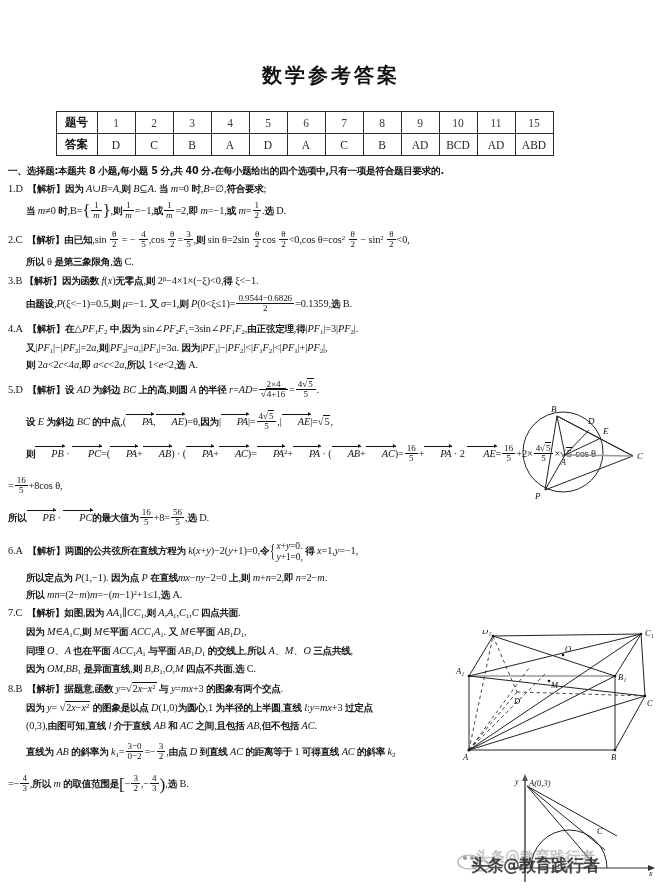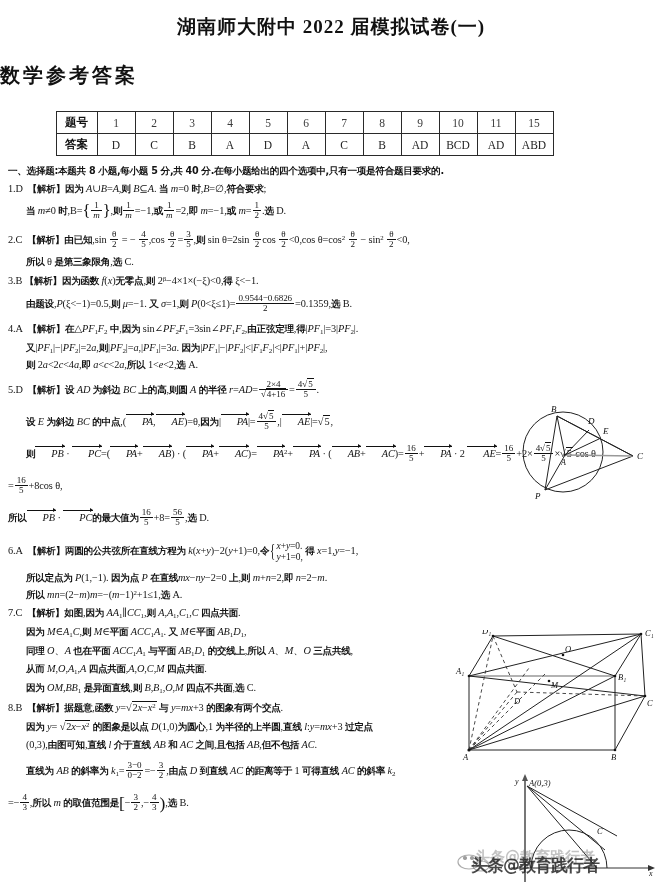--- a/index.html
+++ b/index.html
@@ -32,21 +32,21 @@
     font-size: 19px;
     font-weight: 700;
     letter-spacing: 1px;
     font-family: "Liberation Serif", "DejaVu Serif", serif;
   }
   .doc-subtitle {
     position: absolute;
     top: 62px;
     left: 0;
     width: 662px;
-    text-align: left;
+    text-align: center;
     font-size: 20px;
     font-weight: 700;
     letter-spacing: 3px;
     font-family: Liberation Serif, serif;
   }
 
   
   .answer-table-wrap {
     position: absolute;
     top: 111px;
@@ -192,21 +192,20 @@
     color: rgba(120,120,120,0.45);
     letter-spacing: 0px;
     white-space: nowrap;
   }
 </style>
 </head>
 <body>
 
 <div class="page">
 
-  <div class="doc-title">湖南师大附中 2022 届模拟试卷(一)</div>
   <div class="doc-subtitle">数学参考答案</div>
 
   <div class="answer-table-wrap">
     <table class="answer-table">
       <tbody>
         <tr>
           <td class="hdr-cell">题号</td>
           <td class="num-cell">1</td>
           <td class="num-cell">2</td>
           <td class="num-cell">3</td>
@@ -302,23 +301,20 @@
 
     <div class="ln" style="margin-bottom:7px;">
       7.C&nbsp;&nbsp;<span class="bold-br">【解析】</span><span class="cjk">如图</span>,<span class="cjk">因为</span> <span class="mi">AA</span><sub>1</sub>∥<span class="mi">CC</span><sub>1</sub>,<span class="cjk">则</span> <span class="mi">A</span>,<span class="mi">A</span><sub>1</sub>,<span class="mi">C</span><sub>1</sub>,<span class="mi">C</span> <span class="cjk">四点共面</span>.
     </div>
     <div class="ln indent" style="margin-bottom:7px;">
       <span class="cjk">因为</span> <span class="mi">M</span>∈<span class="mi">A</span><sub>1</sub><span class="mi">C</span>,<span class="cjk">则</span> <span class="mi">M</span>∈<span class="cjk">平面</span> <span class="mi">ACC</span><sub>1</sub><span class="mi">A</span><sub>1</sub>. <span class="cjk">又</span> <span class="mi">M</span>∈<span class="cjk">平面</span> <span class="mi">AB</span><sub>1</sub><span class="mi">D</span><sub>1</sub>,
     </div>
     <div class="ln indent" style="margin-bottom:7px;">
       <span class="cjk">同理</span> <span class="mi">O</span>、<span class="mi">A</span> <span class="cjk">也在平面</span> <span class="mi">ACC</span><sub>1</sub><span class="mi">A</span><sub>1</sub> <span class="cjk">与平面</span> <span class="mi">AB</span><sub>1</sub><span class="mi">D</span><sub>1</sub> <span class="cjk">的交线上</span>,<span class="cjk">所以</span> <span class="mi">A</span>、<span class="mi">M</span>、<span class="mi">O</span> <span class="cjk">三点共线</span>,
     </div>
-    <div class="ln indent" style="margin-bottom:7px;">
-      <span class="cjk">从而</span> <span class="mi">M</span>,<span class="mi">O</span>,<span class="mi">A</span><sub>1</sub>,<span class="mi">A</span> <span class="cjk">四点共面</span>,<span class="mi">A</span>,<span class="mi">O</span>,<span class="mi">C</span>,<span class="mi">M</span> <span class="cjk">四点共面</span>.
-    </div>
     <div class="ln indent" style="margin-bottom:8px;">
       <span class="cjk">因为</span> <span class="mi">OM</span>,<span class="mi">BB</span><sub>1</sub> <span class="cjk">是异面直线</span>,<span class="cjk">则</span> <span class="mi">B</span>,<span class="mi">B</span><sub>1</sub>,<span class="mi">O</span>,<span class="mi">M</span> <span class="cjk">四点不共面</span>,<span class="cjk">选</span> C.
     </div>
 
     <div class="ln" style="margin-bottom:8px;">
       8.B&nbsp;&nbsp;<span class="bold-br">【解析】</span><span class="cjk">据题意</span>,<span class="cjk">函数</span> <span class="mi">y</span>=√<span class="sqrt">2<span class="mi">x</span>−<span class="mi">x</span><sup>2</sup></span> <span class="cjk">与</span> <span class="mi">y</span>=<span class="mi">mx</span>+3 <span class="cjk">的图象有两个交点</span>.
     </div>
     <div class="ln indent" style="margin-bottom:8px;">
       <span class="cjk">因为</span> <span class="mi">y</span>= √<span class="sqrt">2<span class="mi">x</span>−<span class="mi">x</span><sup>2</sup></span> <span class="cjk">的图象是以点</span> <span class="mi">D</span>(1,0)<span class="cjk">为圆心</span>,1 <span class="cjk">为半径的上半圆</span>,<span class="cjk">直线</span> <span class="mi">l</span>:<span class="mi">y</span>=<span class="mi">mx</span>+3 <span class="cjk">过定点</span>
     </div>

